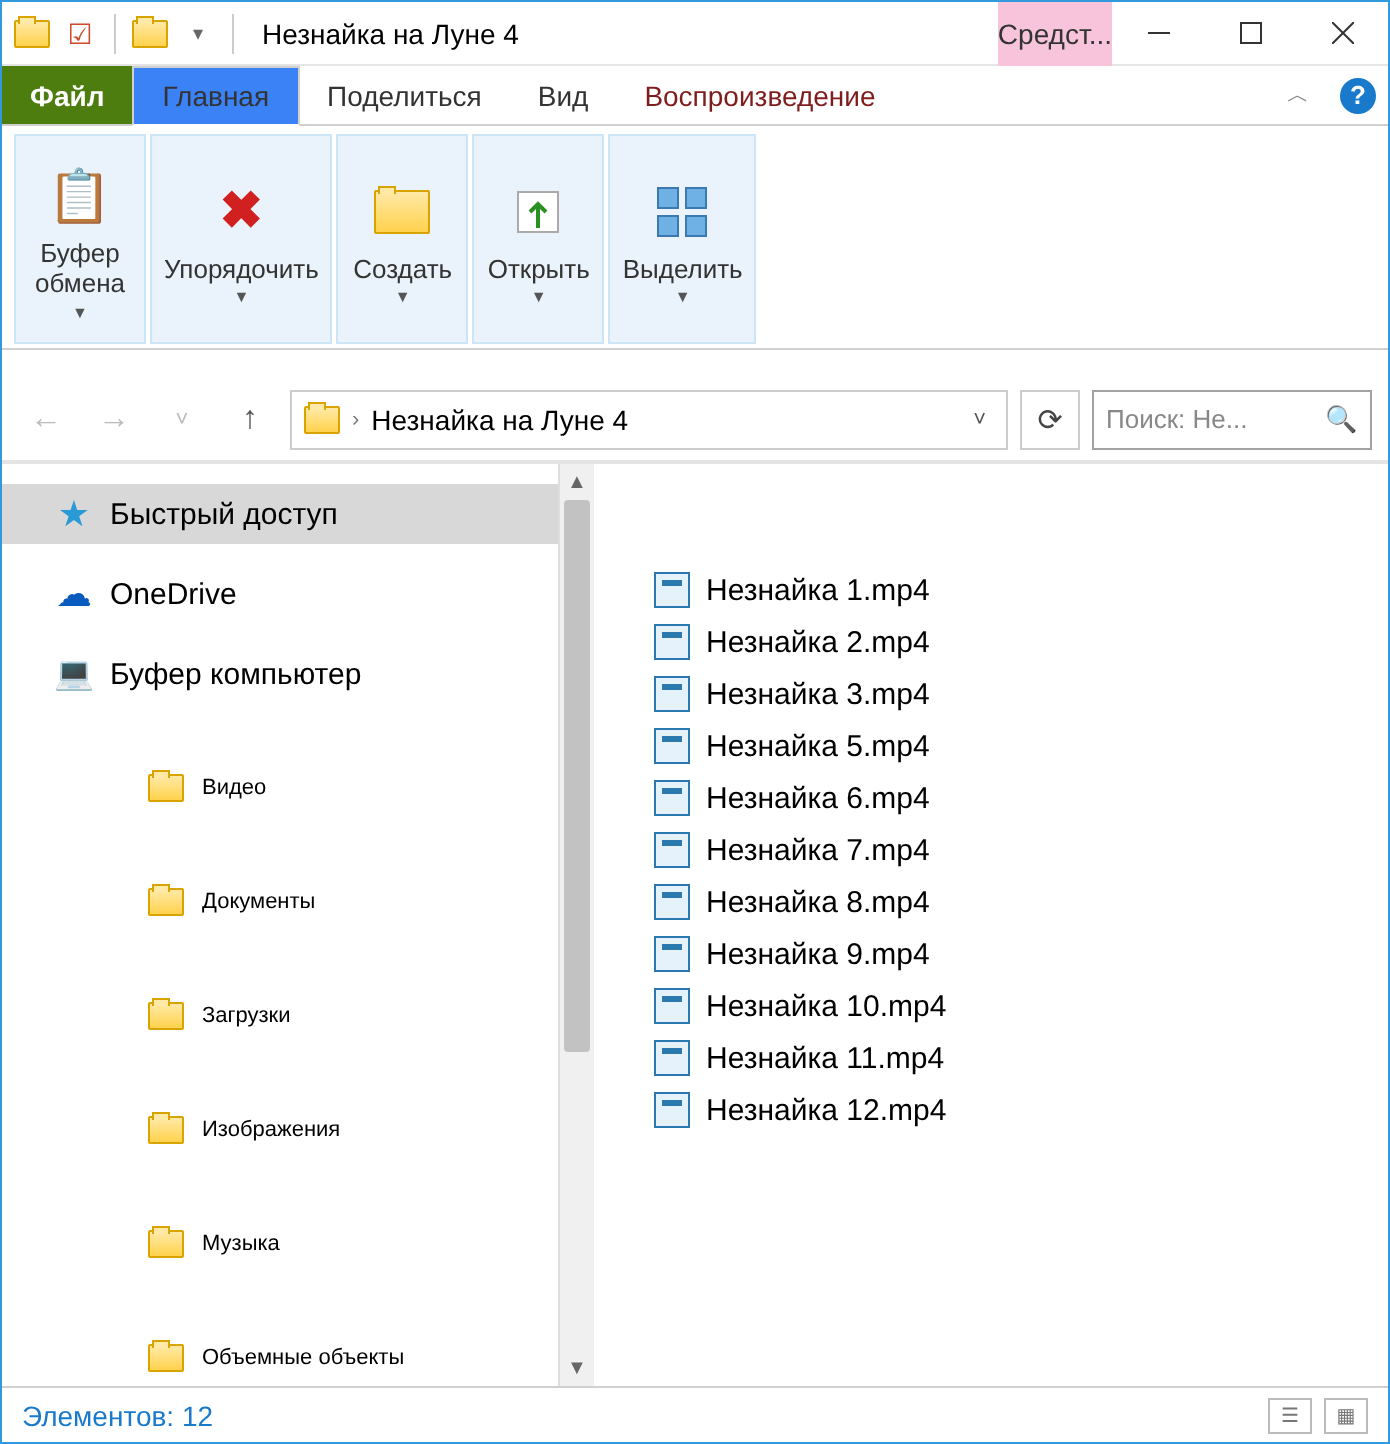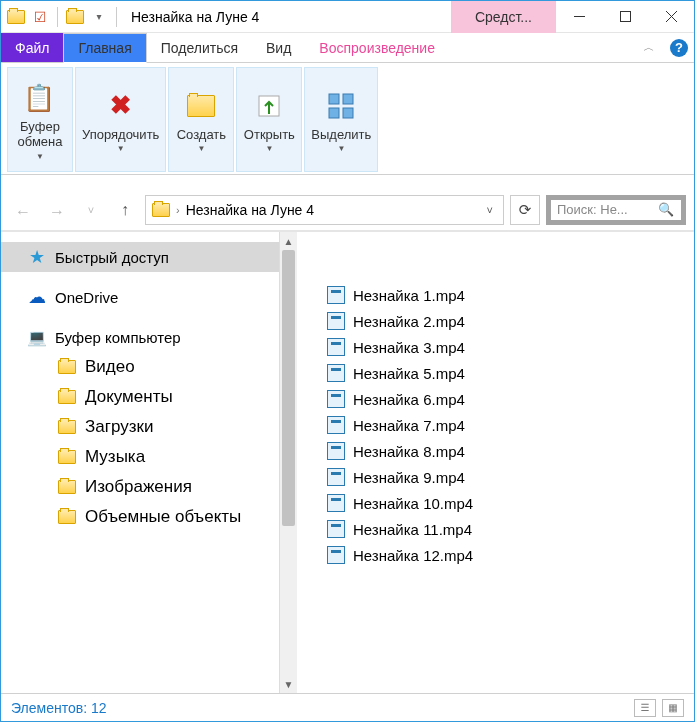--- a/index.html
+++ b/index.html
@@ -6,58 +6,58 @@
 body { width: 695px; height: 722px; background: #fff; border: 1px solid #3399dd; overflow: hidden; display: flex; flex-direction: column; }
 
 
 .titlebar { height: 32px; display: flex; align-items: center; background: #fff; border-bottom: 1px solid #e5e5e5; }
 .titlebar .qat { display: flex; align-items: center; padding: 0 4px; gap: 2px; }
 .qat-icon { width: 22px; height: 22px; display: flex; align-items: center; justify-content: center; font-size: 14px; }
 .folder-sm { width: 18px; height: 14px; background: linear-gradient(#ffe9a6,#ffd24d); border: 1px solid #d9a400; border-radius: 1px; position: relative; }
 .folder-sm::before { content:""; position:absolute; top:-3px; left:1px; width:7px; height:3px; background:#ffe9a6; border:1px solid #d9a400; border-bottom:none; }
 .qat-sep { width: 1px; height: 20px; background: #ccc; margin: 0 4px; }
 .titlebar .title { flex: 1; font-size: 14px; padding-left: 6px; color: #000; }
-.contextual-tab { background: #f8c4dc; height: 32px; display: flex; align-items: center; padding: 0 24px; font-size: 14px; color: #333; }
+.contextual-tab { background: #f8c4dc; height: 32px; display: flex; align-items: center; padding: 0 0; font-size: 14px; color: #333; }
 .win-controls { display: flex; }
 .win-btn { width: 46px; height: 32px; display: flex; align-items: center; justify-content: center; font-size: 12px; color: #333; }
 
 
 .tabstrip { height: 30px; display: flex; align-items: stretch; background: #fff; border-bottom: 1px solid #d0d0d0; }
 .tab { padding: 0 14px; display: flex; align-items: center; font-size: 14px; color: #333; cursor: pointer; }
-.tab.file { background: #6d28d9; color: #fff; }
+.tab.file { background: #4d7c0f; color: #fff; font-weight: bold; }
 .tab.active { border: 1px solid #d0d0d0; border-bottom: 1px solid #fff; margin-bottom: -1px; background: #3b82f6; }
-.tab.context { color: #ec4899; }
+.tab.context { color: #7f1d1d; }
 .tabstrip .spacer { flex: 1; }
 .tabstrip .collapse { width: 30px; display:flex; align-items:center; justify-content:center; color:#888; font-size:11px; }
 .tabstrip .help { width: 30px; display:flex; align-items:center; justify-content:center; }
 .help-circle { width:18px; height:18px; border-radius:50%; background:#1979ca; color:#fff; font-size:13px; font-weight:bold; display:flex; align-items:center; justify-content:center; }
 
 
 .ribbon { height: 112px; background: #fff; border-bottom: 1px solid #d0d0d0; display: flex; padding: 4px 6px 2px; }
 .ribbon-group { border: 1px solid #cde6f7; background: #eaf3fb; margin-right: 2px; display: flex; flex-direction: column; align-items: center; justify-content: center; padding: 4px 6px 2px; min-width: 66px; }
 .ribbon-group .r-icon { width: 36px; height: 36px; display:flex; align-items:center; justify-content:center; margin-bottom: 4px; font-size: 26px; }
 .ribbon-group .r-label { font-size: 13px; text-align: center; line-height: 1.15; color: #333; }
 .ribbon-group .r-drop { font-size: 8px; color: #555; margin-top: 2px; }
 
 
 .navrow { height: 42px; display: flex; align-items: center; padding: 4px 8px; gap: 6px; border-bottom: 1px solid #e5e5e5; margin-top: 14px;}
 .nav-btn { width: 28px; height: 28px; display:flex; align-items:center; justify-content:center; color:#bbb; font-size:16px; }
 .nav-btn.enabled { color:#555; }
 .address { flex: 1; height: 30px; border: 1px solid #ccc; display:flex; align-items:center; padding: 0 6px; gap: 6px; font-size:14px; }
 .address .crumb-sep { color:#777; font-size:11px; }
 .address .addr-drop { margin-left:auto; color:#555; font-size:11px; padding:0 4px; }
 .refresh { width:30px; height:30px; border:1px solid #ccc; display:flex; align-items:center; justify-content:center; font-size:15px; color:#444; }
-.search { width: 140px; height:30px; border:5px solid #a3a3a3; display:flex; align-items:center; padding:0 6px; color:#888; font-size:13px; justify-content:space-between; }
+.search { width: 140px; height:30px; border:1px solid #a3a3a3; display:flex; align-items:center; padding:0 6px; color:#888; font-size:13px; justify-content:space-between; }
 
 
 .content { flex:1; display:flex; overflow:hidden; border-top: 1px solid #e5e5e5; }
 .navpane { width: 278px; background:#fff; overflow-y:auto; padding-top:10px; font-size:15px; position:relative; }
 .tree-item { display:flex; align-items:center; height:30px; padding-left:26px; gap:8px; cursor:pointer; }
 .tree-item.selected { background:#d8d8d8; }
-.tree-item.child { padding-left:56px; font-size:17px; height:30px; }
+.tree-item.child { padding-left:72px; font-size:11px; height:30px;margin-top:27px; }
 .tree-item.section { margin-top:10px; }
 .tree-icon { width:20px; height:18px; display:flex; align-items:center; justify-content:center; font-size:16px; }
 .scroll-vert { width:18px; background:#f0f0f0; border-left:1px solid #ddd; display:flex; flex-direction:column; }
 .scroll-vert .arrow { height:18px; display:flex; align-items:center; justify-content:center; font-size:10px; color:#666; }
 .scroll-vert .track { flex:1; background:#f0f0f0; position:relative; }
 .scroll-vert .thumb { position:absolute; left:2px; right:2px; top:0; height:65%; background:#c2c2c2; border-radius:2px; }
 
 .filepanel { flex:1; overflow:auto; padding:14px 10px;margin-top:36px; }
 .file-item { display:flex; align-items:center; height:26px; gap:8px; font-size:15px; padding-left:20px; }
 .file-icon { width:18px; height:18px; border:1px solid #2a7ab0; background:#e6f2fb; position:relative; }
@@ -217,27 +217,27 @@
         <div class="tree-item child">
           <span class="tree-icon">
             <span class="fldr"></span>
           </span>
           <span>Загрузки</span>
         </div>
         <div class="tree-item child">
           <span class="tree-icon">
             <span class="fldr"></span>
           </span>
+          <span>Изображения</span>
+        </div>
+        <div class="tree-item child">
+          <span class="tree-icon">
+            <span class="fldr"></span>
+          </span>
           <span>Музыка</span>
-        </div>
-        <div class="tree-item child">
-          <span class="tree-icon">
-            <span class="fldr"></span>
-          </span>
-          <span>Изображения</span>
         </div>
         <div class="tree-item child">
           <span class="tree-icon">
             <span class="fldr"></span>
           </span>
           <span>Объемные объекты</span>
         </div>
       </div>
   </div>
   <div class="scroll-vert">

